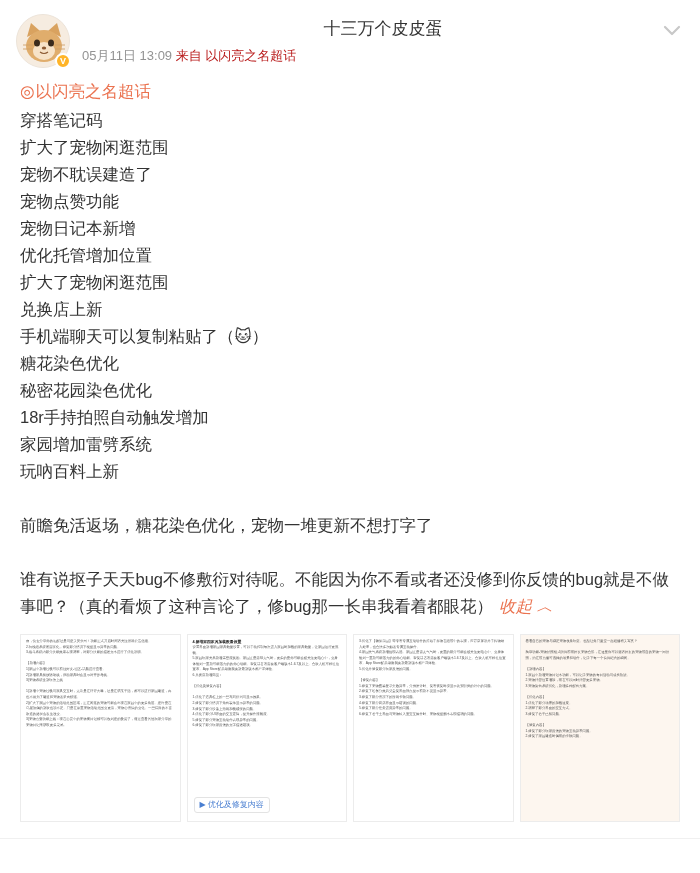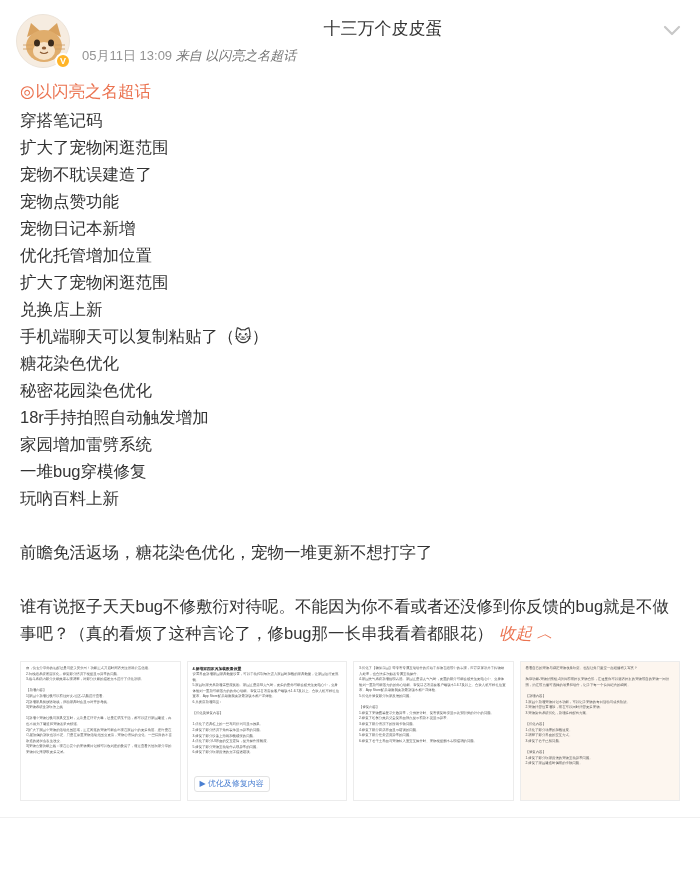--- a/index.html
+++ b/index.html
@@ -57,21 +57,21 @@
     line-height: 24px;
     font-weight: 400;
     text-align: center;
   }
   .meta-line {
     font-size: 13px;
     color: #939393;
     margin-top: 6px;
     line-height: 18px;
   }
-  .meta-src { color: #737373; font-style: italic; }
+  .meta-src { color: #b91c1c; }
   .chevron-btn {
     position: absolute;
     right: 16px; top: 18px;
     width: 24px; height: 24px;
     cursor: pointer;
   }
   .chevron-btn svg { display: block; }
 
   
   .post-body {
@@ -97,21 +97,21 @@
   }
 
   
   .img-strip {
     display: flex;
     gap: 6px;
     padding: 14px 20px 0 20px;
   }
   .shot {
     flex: 1 1 0;
-    height: 140px;
+    height: 188px;
     background: #fff;
     border: 1px solid #ececec;
     overflow: hidden;
     position: relative;
     cursor: pointer;
     padding: 4px 5px;
   }
   .shot .txt {
     font-size: 3.4px;
     line-height: 5.6px;
@@ -214,21 +214,20 @@
     <div class="line">宠物点赞功能</div>
     <div class="line">宠物日记本新增</div>
     <div class="line">优化托管增加位置</div>
     <div class="line">扩大了宠物闲逛范围</div>
     <div class="line">兑换店上新</div>
     <div class="line">手机端聊天可以复制粘贴了（🐱）</div>
     <div class="line">糖花染色优化</div>
     <div class="line">秘密花园染色优化</div>
     <div class="line">18r手持拍照自动触发增加</div>
     <div class="line">家园增加雷劈系统</div>
-    <div class="line">一堆bug穿模修复</div>
     <div class="line">玩吶百料上新</div>
     <div class="blank"></div>
     <div class="line">前瞻免活返场，糖花染色优化，宠物一堆更新不想打字了</div>
     <div class="blank"></div>
     <div class="line">
       <span>谁有说抠子天天bug不修敷衍对待呢。不能因为你不看或者还没修到你反馈的bug就是不做事吧？（真的看烦了这种言论了，修bug那一长串我看着都眼花）</span><span class="unfold"><span>收起</span> ︿</span>
     </div>
   </div>
 
   <div class="img-strip">

